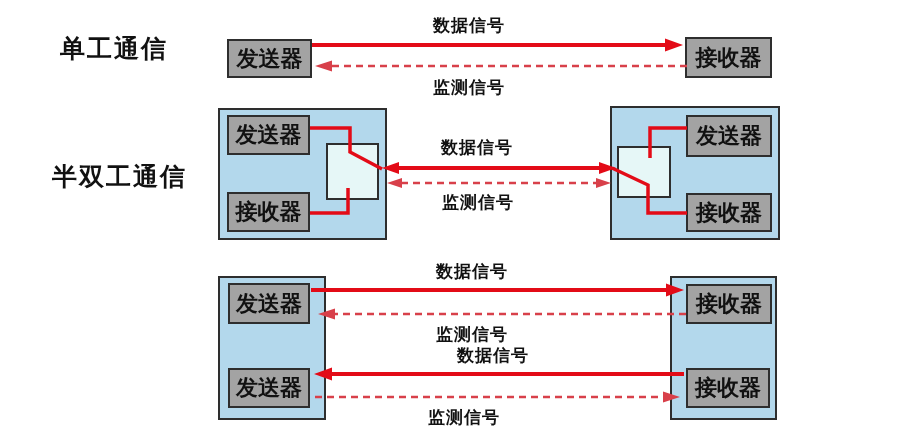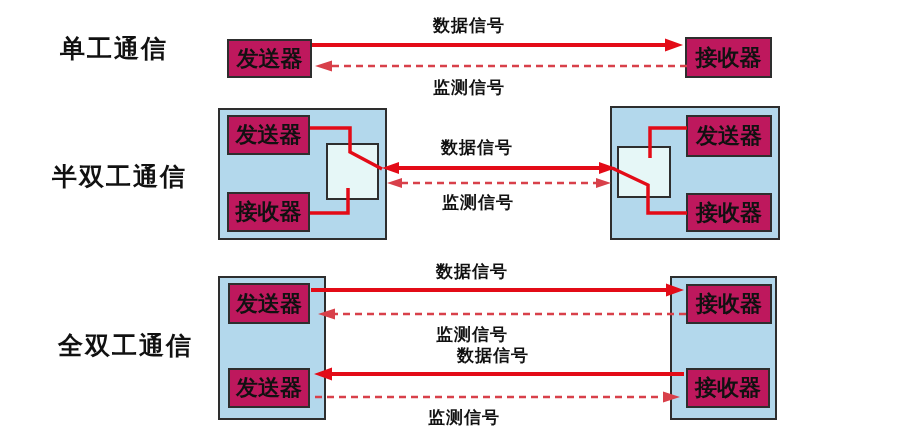--- a/index.html
+++ b/index.html
@@ -14,21 +14,21 @@
   }
   .signal-label{
     position:absolute;font-size:17px;font-weight:bold;letter-spacing:1px;
     white-space:nowrap;line-height:1;
   }
   .station{
     position:absolute;background:#b3d8ec;border:2px solid #2e2e2e;
     box-sizing:border-box;
   }
   .device{
-    position:absolute;background:#be185d;border:2px solid #2e2e2e;
+    position:absolute;background:#a3a3a3;border:2px solid #2e2e2e;
     box-sizing:border-box;display:flex;align-items:center;justify-content:center;
     font-size:22px;font-weight:bold;white-space:nowrap;
   }
   .switch-box{
     position:absolute;background:#e6f7f7;border:2px solid #2e2e2e;
     box-sizing:border-box;
   }
   svg.wires{position:absolute;left:0;top:0;pointer-events:none;}
 </style>
 </head>
@@ -64,21 +64,20 @@
   <div class="device" style="left:686px;top:115px;width:86px;height:42px;">
     <span>发送器</span>
   </div>
   <div class="device" style="left:686px;top:193px;width:86px;height:39px;">
     <span>接收器</span>
   </div>
 
   <div class="signal-label" style="left:441px;top:139px;">数据信号</div>
   <div class="signal-label" style="left:442px;top:194px;">监测信号</div>
 
-  <div class="row-label" style="left:58px;top:333px;">全双工通信</div>
 
   <div class="station" style="left:218px;top:276px;width:108px;height:144px;"></div>
   <div class="device" style="left:228px;top:283px;width:82px;height:41px;">
     <span>发送器</span>
   </div>
   <div class="device" style="left:228px;top:368px;width:82px;height:40px;">
     <span>发送器</span>
   </div>
 
   <div class="station" style="left:670px;top:276px;width:107px;height:144px;"></div>

